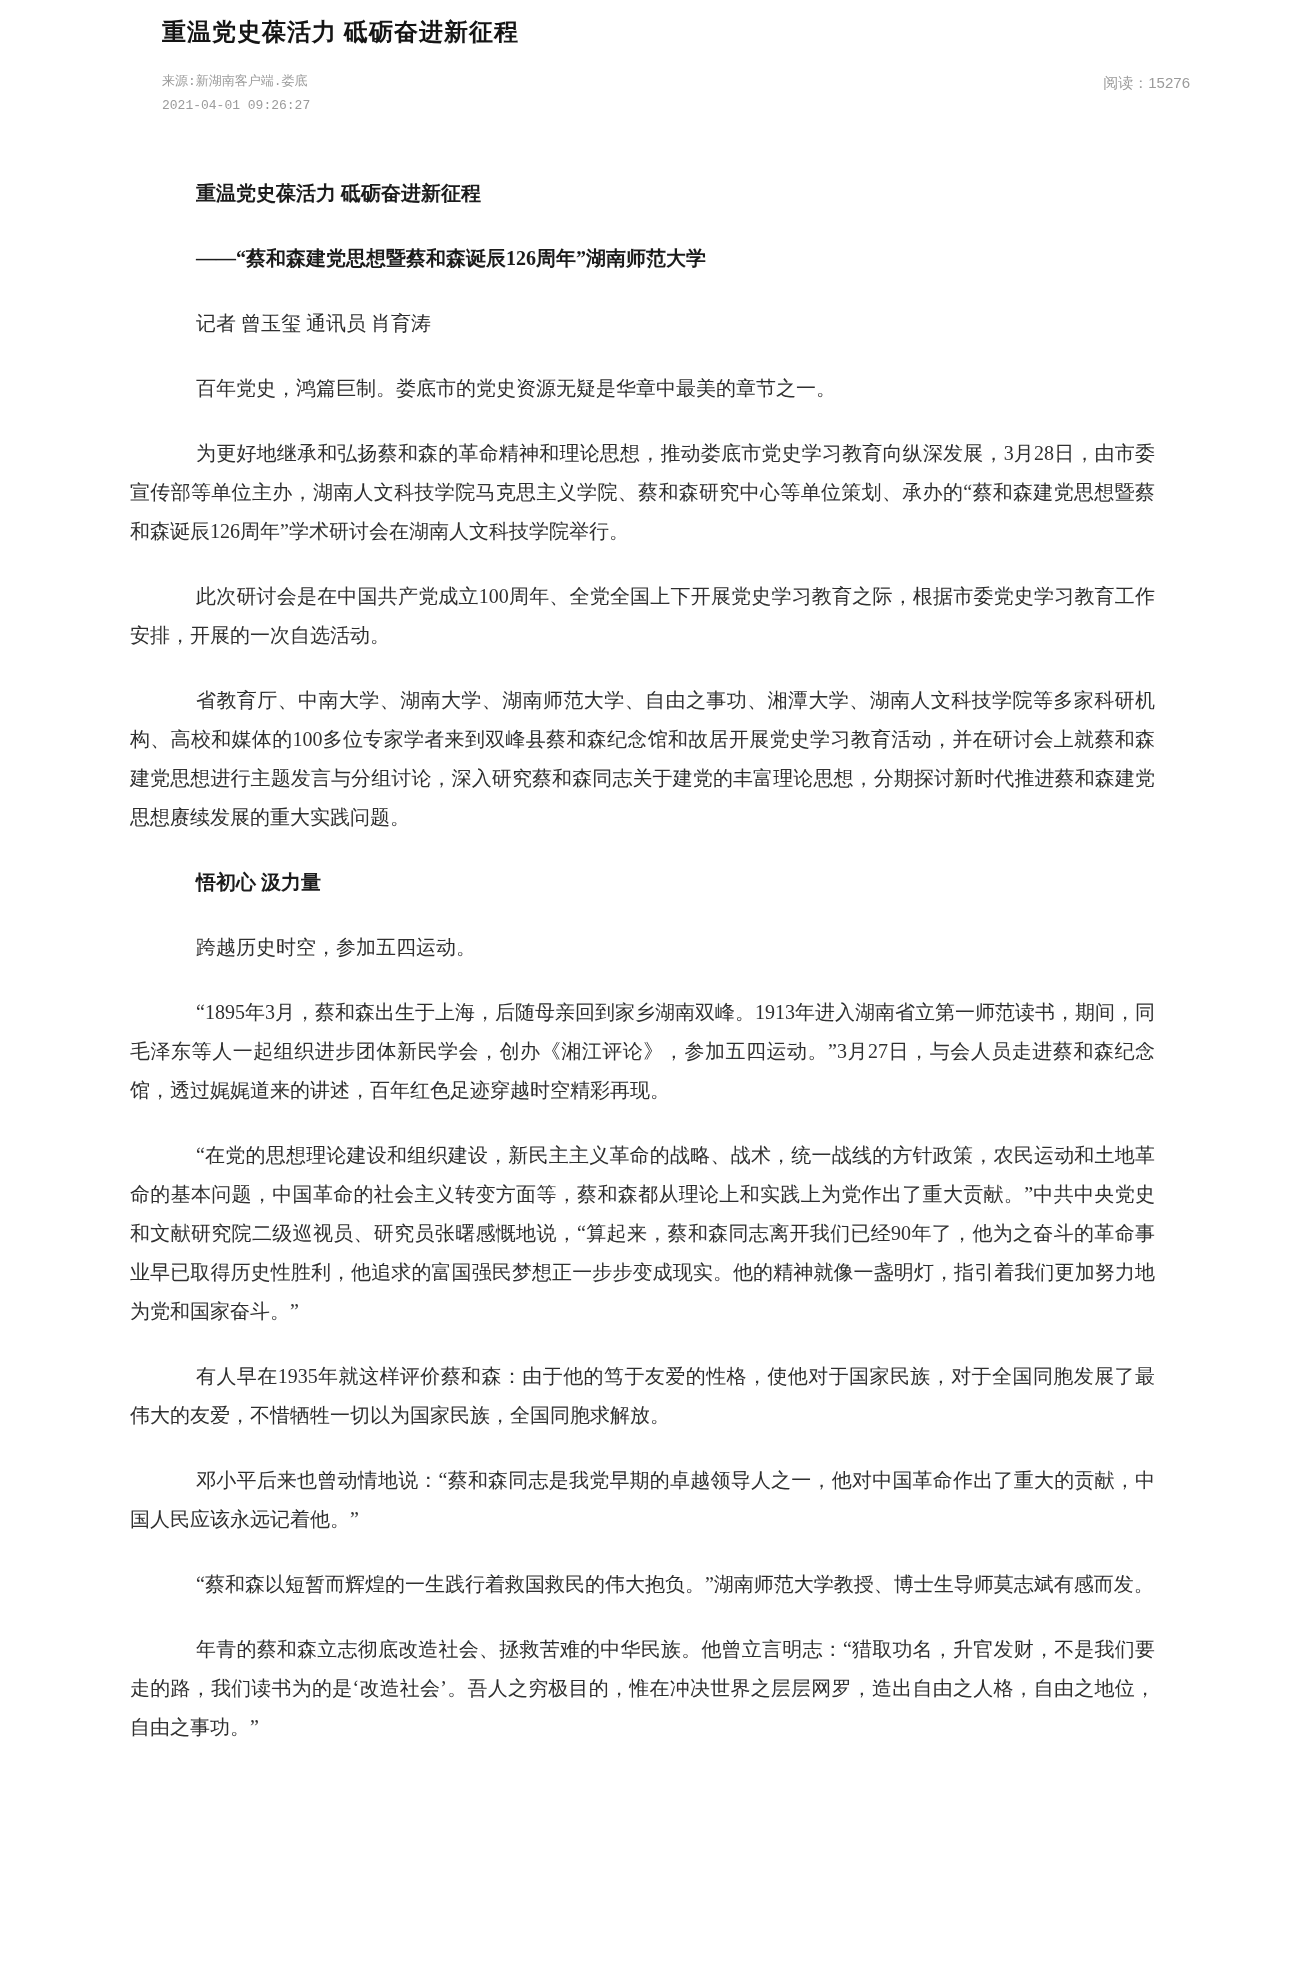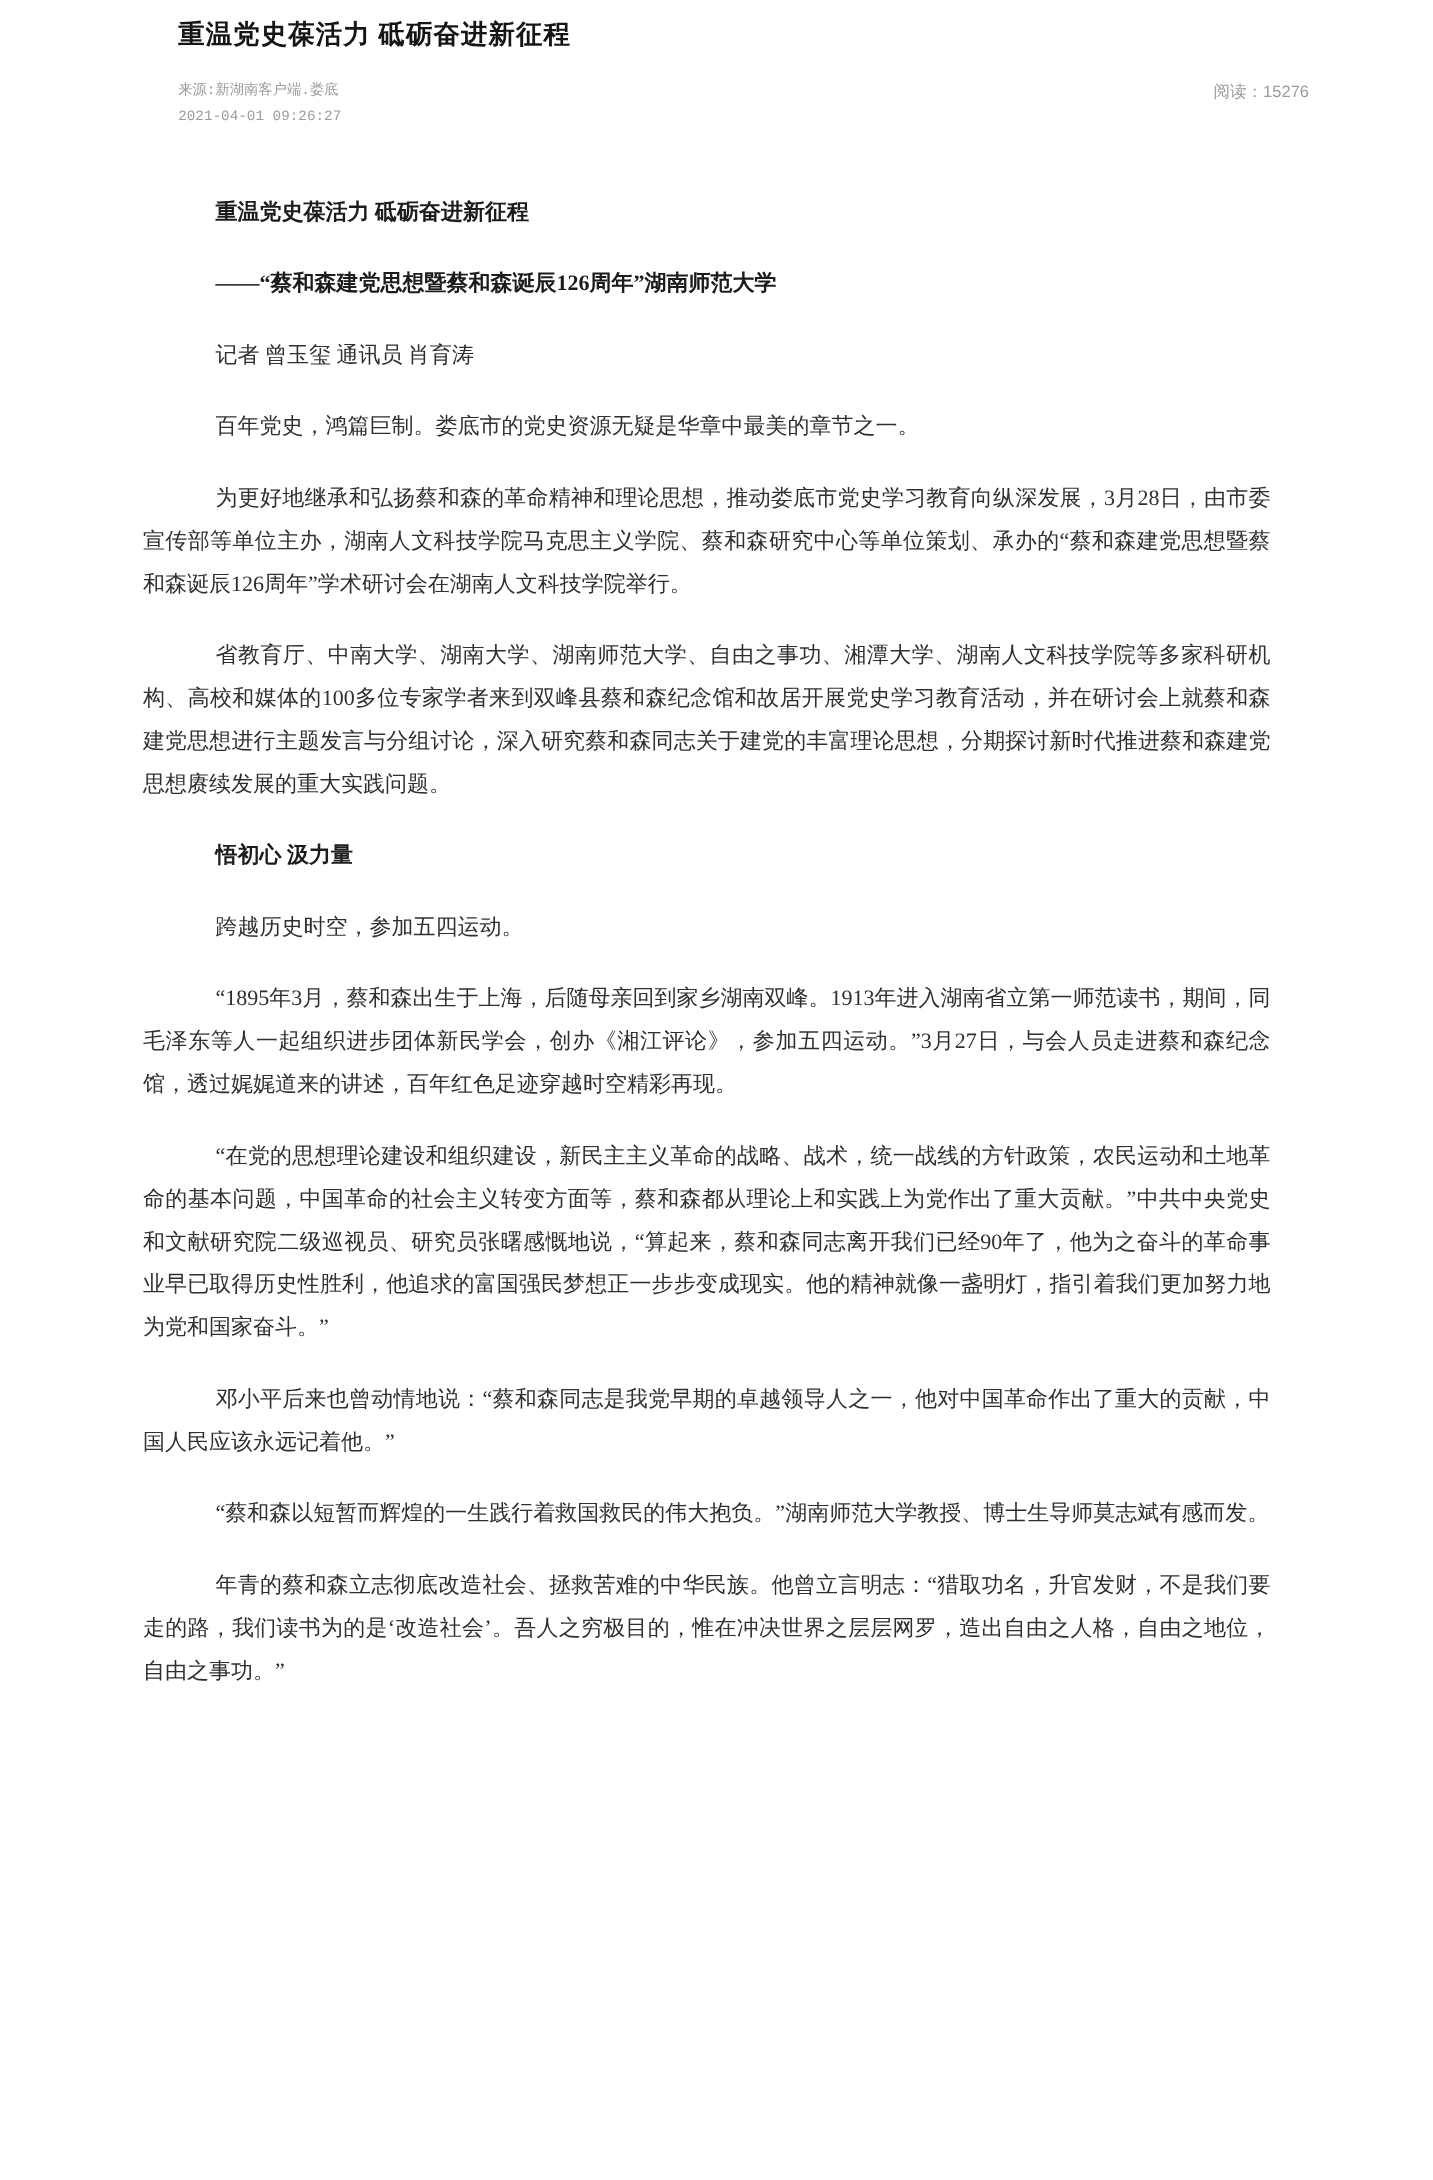--- a/index.html
+++ b/index.html
@@ -66,23 +66,25 @@
   <div class="read-count">阅读：15276</div>
 </div>
 
 <div class="article">
   <p class="bold">重温党史葆活力 砥砺奋进新征程</p>
   <p class="bold">——“蔡和森建党思想暨蔡和森诞辰126周年”湖南师范大学</p>
   <p>记者 曾玉玺 通讯员 肖育涛</p>
 
   <p>百年党史，鸿篇巨制。娄底市的党史资源无疑是华章中最美的章节之一。</p>
   <p>为更好地继承和弘扬蔡和森的革命精神和理论思想，推动娄底市党史学习教育向纵深发展，3月28日，由市委宣传部等单位主办，湖南人文科技学院马克思主义学院、蔡和森研究中心等单位策划、承办的“蔡和森建党思想暨蔡和森诞辰126周年”学术研讨会在湖南人文科技学院举行。</p>
+  <p>此次研讨会是在中国共产党成立100周年、全党全国上下开展党史学习教育之际，根据市委党史学习教育工作安排，开展的一次自选活动。</p>
   <p>省教育厅、中南大学、湖南大学、湖南师范大学、自由之事功、湘潭大学、湖南人文科技学院等多家科研机构、高校和媒体的100多位专家学者来到双峰县蔡和森纪念馆和故居开展党史学习教育活动，并在研讨会上就蔡和森建党思想进行主题发言与分组讨论，深入研究蔡和森同志关于建党的丰富理论思想，分期探讨新时代推进蔡和森建党思想赓续发展的重大实践问题。</p>
 
   <p class="bold">悟初心 汲力量</p>
 
   <p>跨越历史时空，参加五四运动。</p>
   <p>“1895年3月，蔡和森出生于上海，后随母亲回到家乡湖南双峰。1913年进入湖南省立第一师范读书，期间，同毛泽东等人一起组织进步团体新民学会，创办《湘江评论》，参加五四运动。”3月27日，与会人员走进蔡和森纪念馆，透过娓娓道来的讲述，百年红色足迹穿越时空精彩再现。</p>
   <p>“在党的思想理论建设和组织建设，新民主主义革命的战略、战术，统一战线的方针政策，农民运动和土地革命的基本问题，中国革命的社会主义转变方面等，蔡和森都从理论上和实践上为党作出了重大贡献。”中共中央党史和文献研究院二级巡视员、研究员张曙感慨地说，“算起来，蔡和森同志离开我们已经90年了，他为之奋斗的革命事业早已取得历史性胜利，他追求的富国强民梦想正一步步变成现实。他的精神就像一盏明灯，指引着我们更加努力地为党和国家奋斗。”</p>
+  <p>有人早在1935年就这样评价蔡和森：由于他的笃于友爱的性格，使他对于国家民族，对于全国同胞发展了最伟大的友爱，不惜牺牲一切以为国家民族，全国同胞求解放。</p>
   <p>邓小平后来也曾动情地说：“蔡和森同志是我党早期的卓越领导人之一，他对中国革命作出了重大的贡献，中国人民应该永远记着他。”</p>
   <p>“蔡和森以短暂而辉煌的一生践行着救国救民的伟大抱负。”湖南师范大学教授、博士生导师莫志斌有感而发。</p>
   <p>年青的蔡和森立志彻底改造社会、拯救苦难的中华民族。他曾立言明志：“猎取功名，升官发财，不是我们要走的路，我们读书为的是‘改造社会’。吾人之穷极目的，惟在冲决世界之层层网罗，造出自由之人格，自由之地位，自由之事功。”</p>
 </div>
 
 </body></html>

